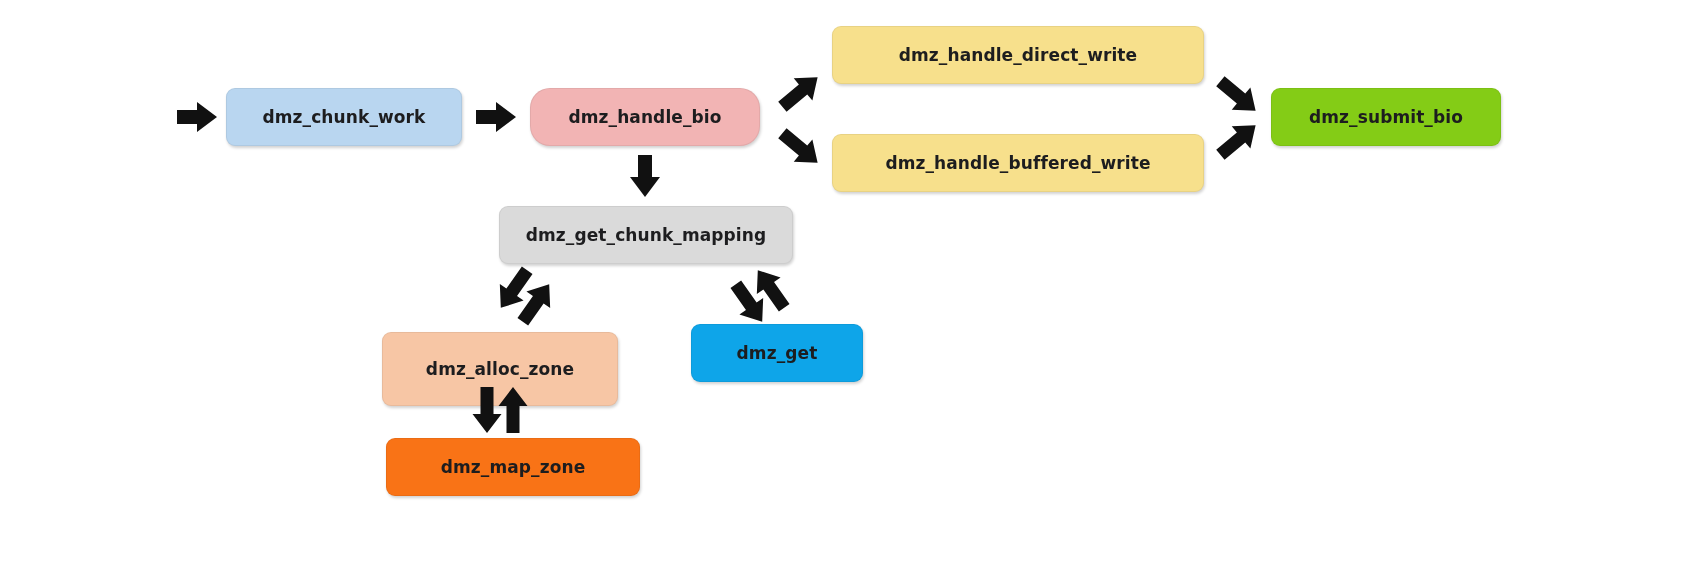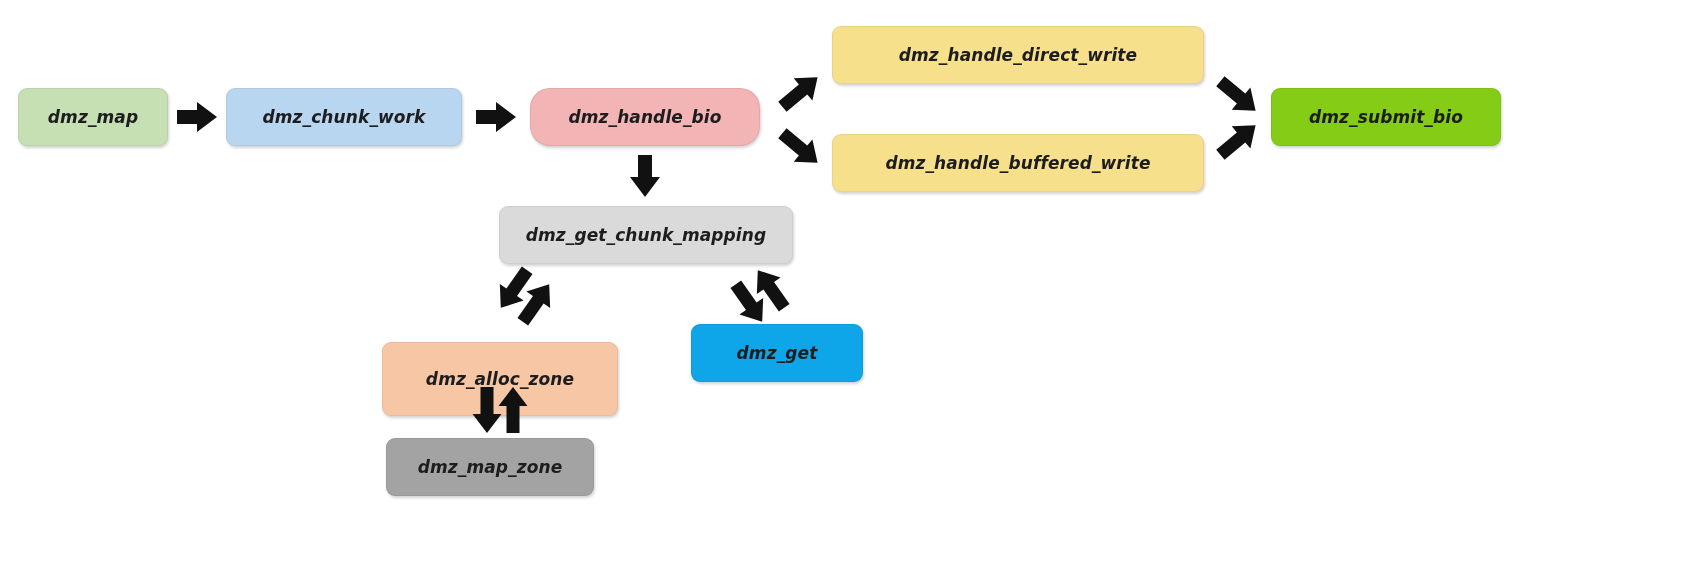--- a/index.html
+++ b/index.html
@@ -30,61 +30,57 @@
     color: #1d1d1f;
     letter-spacing: 0.1px;
     box-shadow: 1px 2px 3px rgba(0,0,0,0.18);
     border: 1px solid rgba(0,0,0,0.06);
     user-select: none;
   }
   .node .label {
     display: block;
     padding: 0 10px;
     white-space: nowrap;
-    font-style: italic;
   }
   .arrow {
     position: absolute;
     pointer-events: none;
   }
   .arrow svg { display: block; overflow: visible; }
 </style>
 </head>
 <body style="background: rgb(255, 255, 255);">
 
 <div id="canvas" style="background: rgb(255, 255, 255);">
 
-  <div class="node" style="left: 18px; top: 88px; width: 150px; height: 58px; background: rgb(198, 224, 180);">
-    <span class="label">dmz_map</span>
-  </div>
   <div class="node" style="left: 226px; top: 88px; width: 236px; height: 58px; background: rgb(185, 214, 240);">
     <span class="label">dmz_chunk_work</span>
   </div>
   <div class="node" style="left: 530px; top: 88px; width: 230px; height: 58px; background: rgb(242, 180, 180); border-radius: 20px;">
     <span class="label">dmz_handle_bio</span>
   </div>
   <div class="node" style="left: 832px; top: 26px; width: 372px; height: 58px; background: rgb(247, 224, 140);">
     <span class="label">dmz_handle_direct_write</span>
   </div>
   <div class="node" style="left: 832px; top: 134px; width: 372px; height: 58px; background: rgb(247, 224, 140); align-items: center;">
     <span class="label">dmz_handle_buffered_write</span>
   </div>
   <div class="node" style="left: 1271px; top: 88px; width: 230px; height: 58px; background: #84cc16;">
     <span class="label">dmz_submit_bio</span>
   </div>
   <div class="node" style="left: 499px; top: 206px; width: 294px; height: 58px; background: rgb(218, 218, 218);">
     <span class="label">dmz_get_chunk_mapping</span>
   </div>
-  <div class="node" style="left: 382px; top: 342px; width: 236px; height: 74px; background: rgb(247, 198, 165);">
+  <div class="node" style="left: 382px; top: 332px; width: 236px; height: 74px; background: rgb(247, 198, 165);">
     <span class="label">dmz_alloc_zone</span>
   </div>
   <div class="node" style="left: 691px; top: 324px; width: 172px; height: 58px; background: #0ea5e9;">
     <span class="label">dmz_get</span>
   </div>
-  <div class="node" style="left: 386px; top: 438px; width: 208px; height: 58px; background: #a3a3a3;">
+  <div class="node" style="left: 386px; top: 438px; width: 254px; height: 58px; background: #f97316;">
     <span class="label">dmz_map_zone</span>
   </div>
 
   <div class="arrow" style="left: 0px; top: 0px; width: 0px; height: 0px;">
       <svg width="120" height="80" style="position: absolute; left: 137px; top: 77px; transform-origin: 60px 40px; transform: rotate(0deg);">
         <polygon points="0,-7 20,-7 20,-15 40,0 20,15 20,7 0,7" fill="#111111" transform="translate(40,40)"></polygon>
       </svg>
     </div>
   <div class="arrow" style="left: 0px; top: 0px; width: 0px; height: 0px;">
       <svg width="120" height="80" style="position: absolute; left: 436px; top: 77px; transform-origin: 60px 40px; transform: rotate(0deg);">

